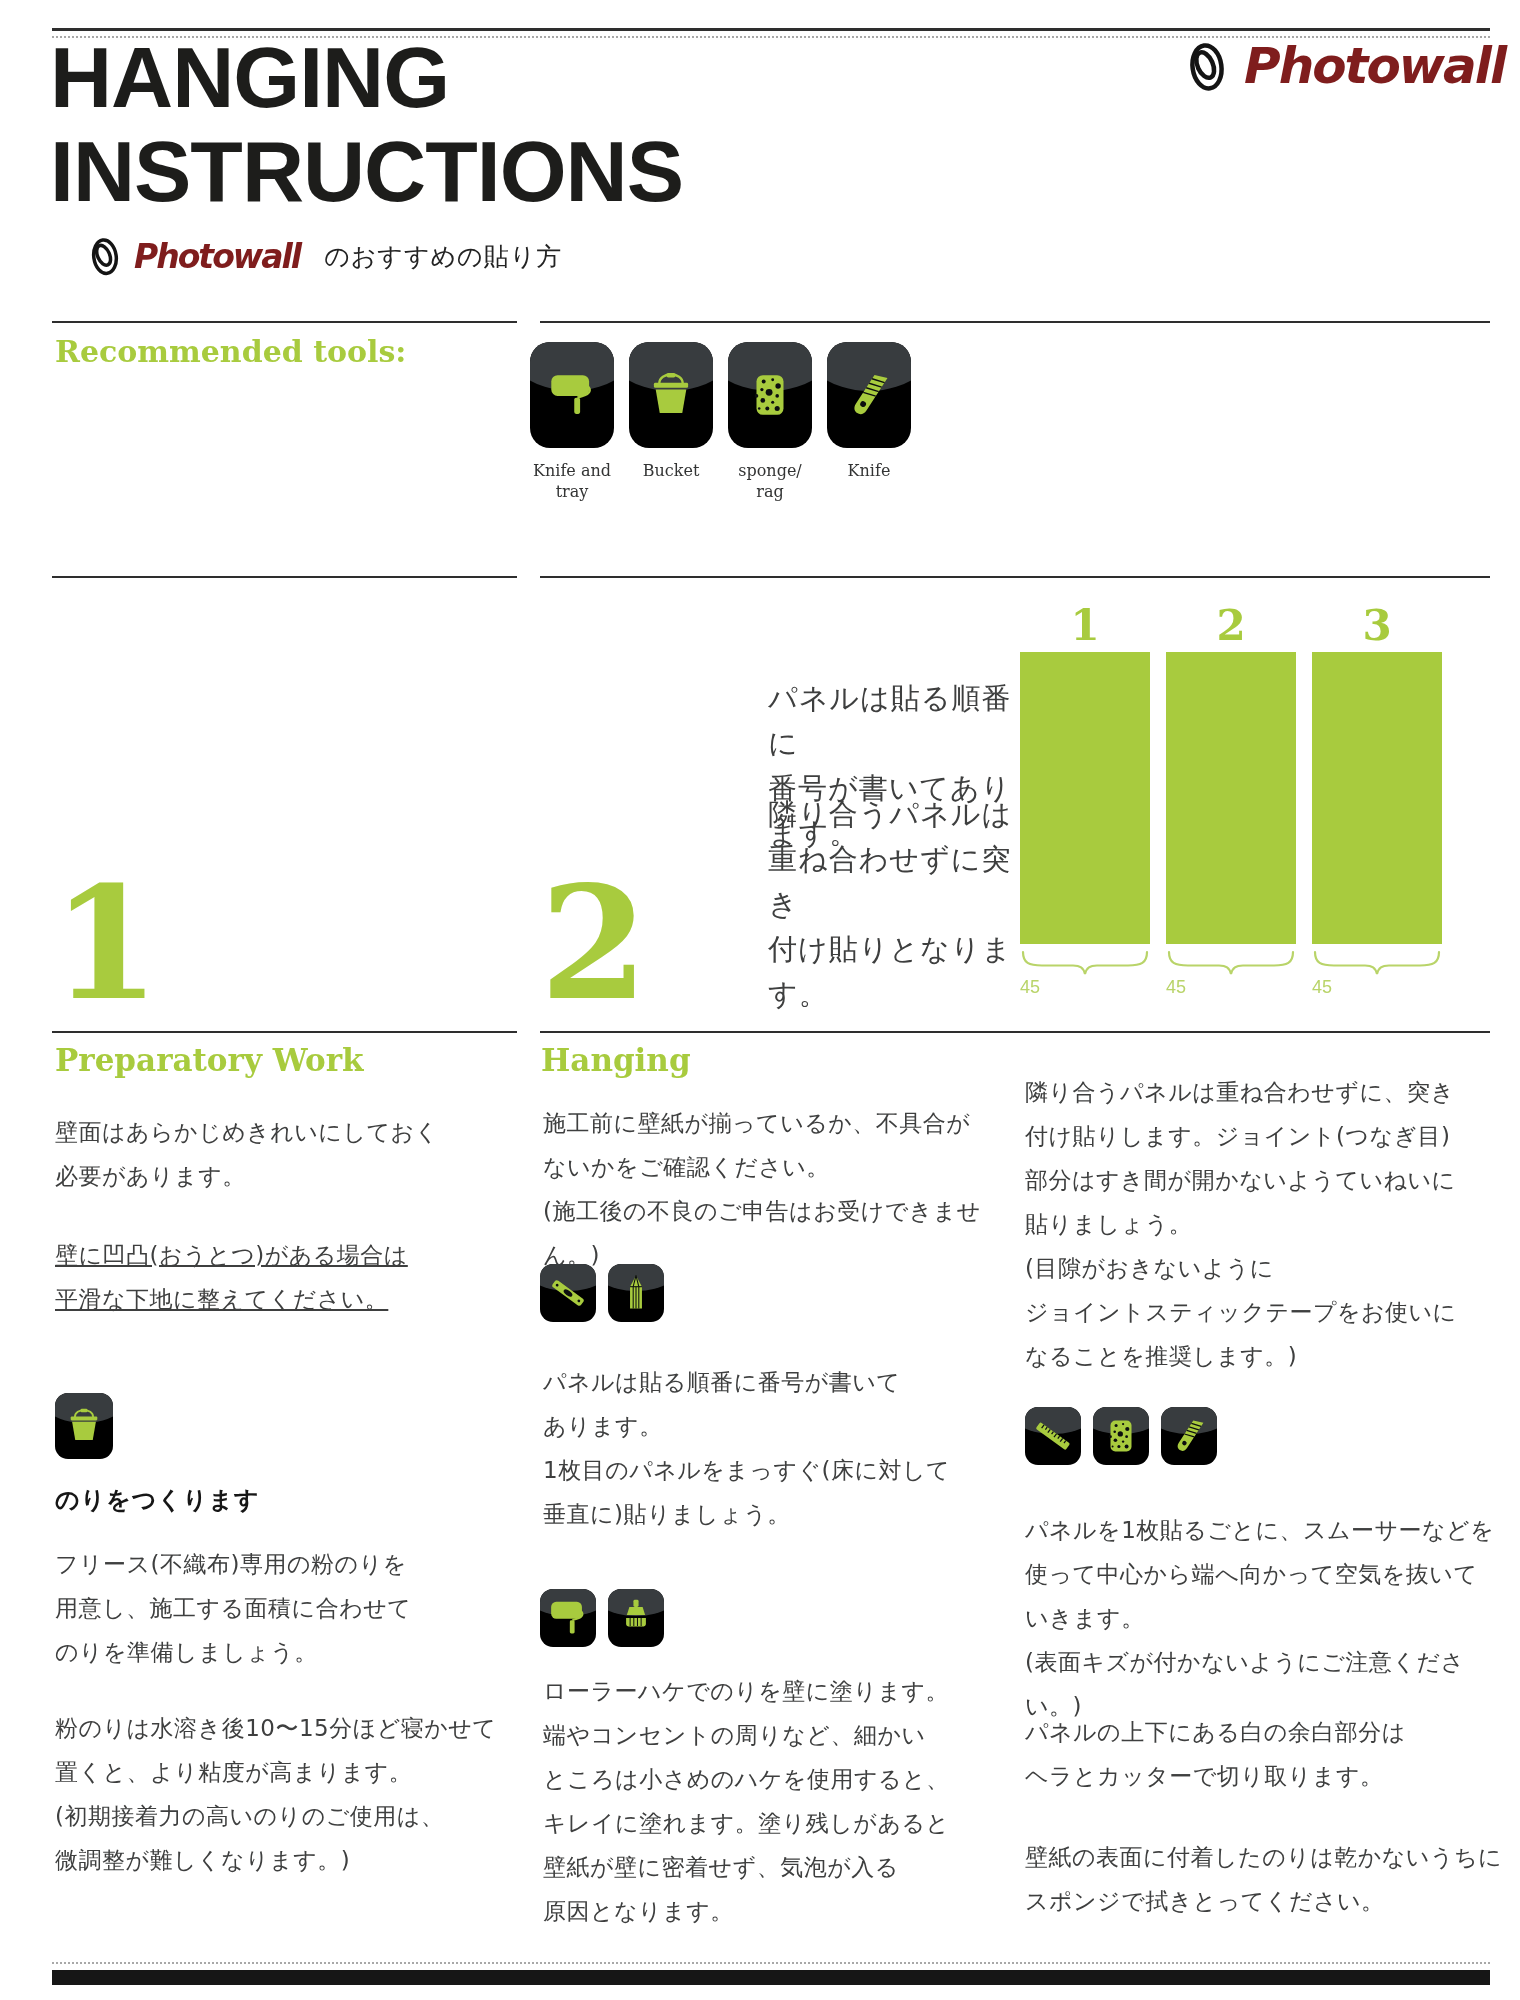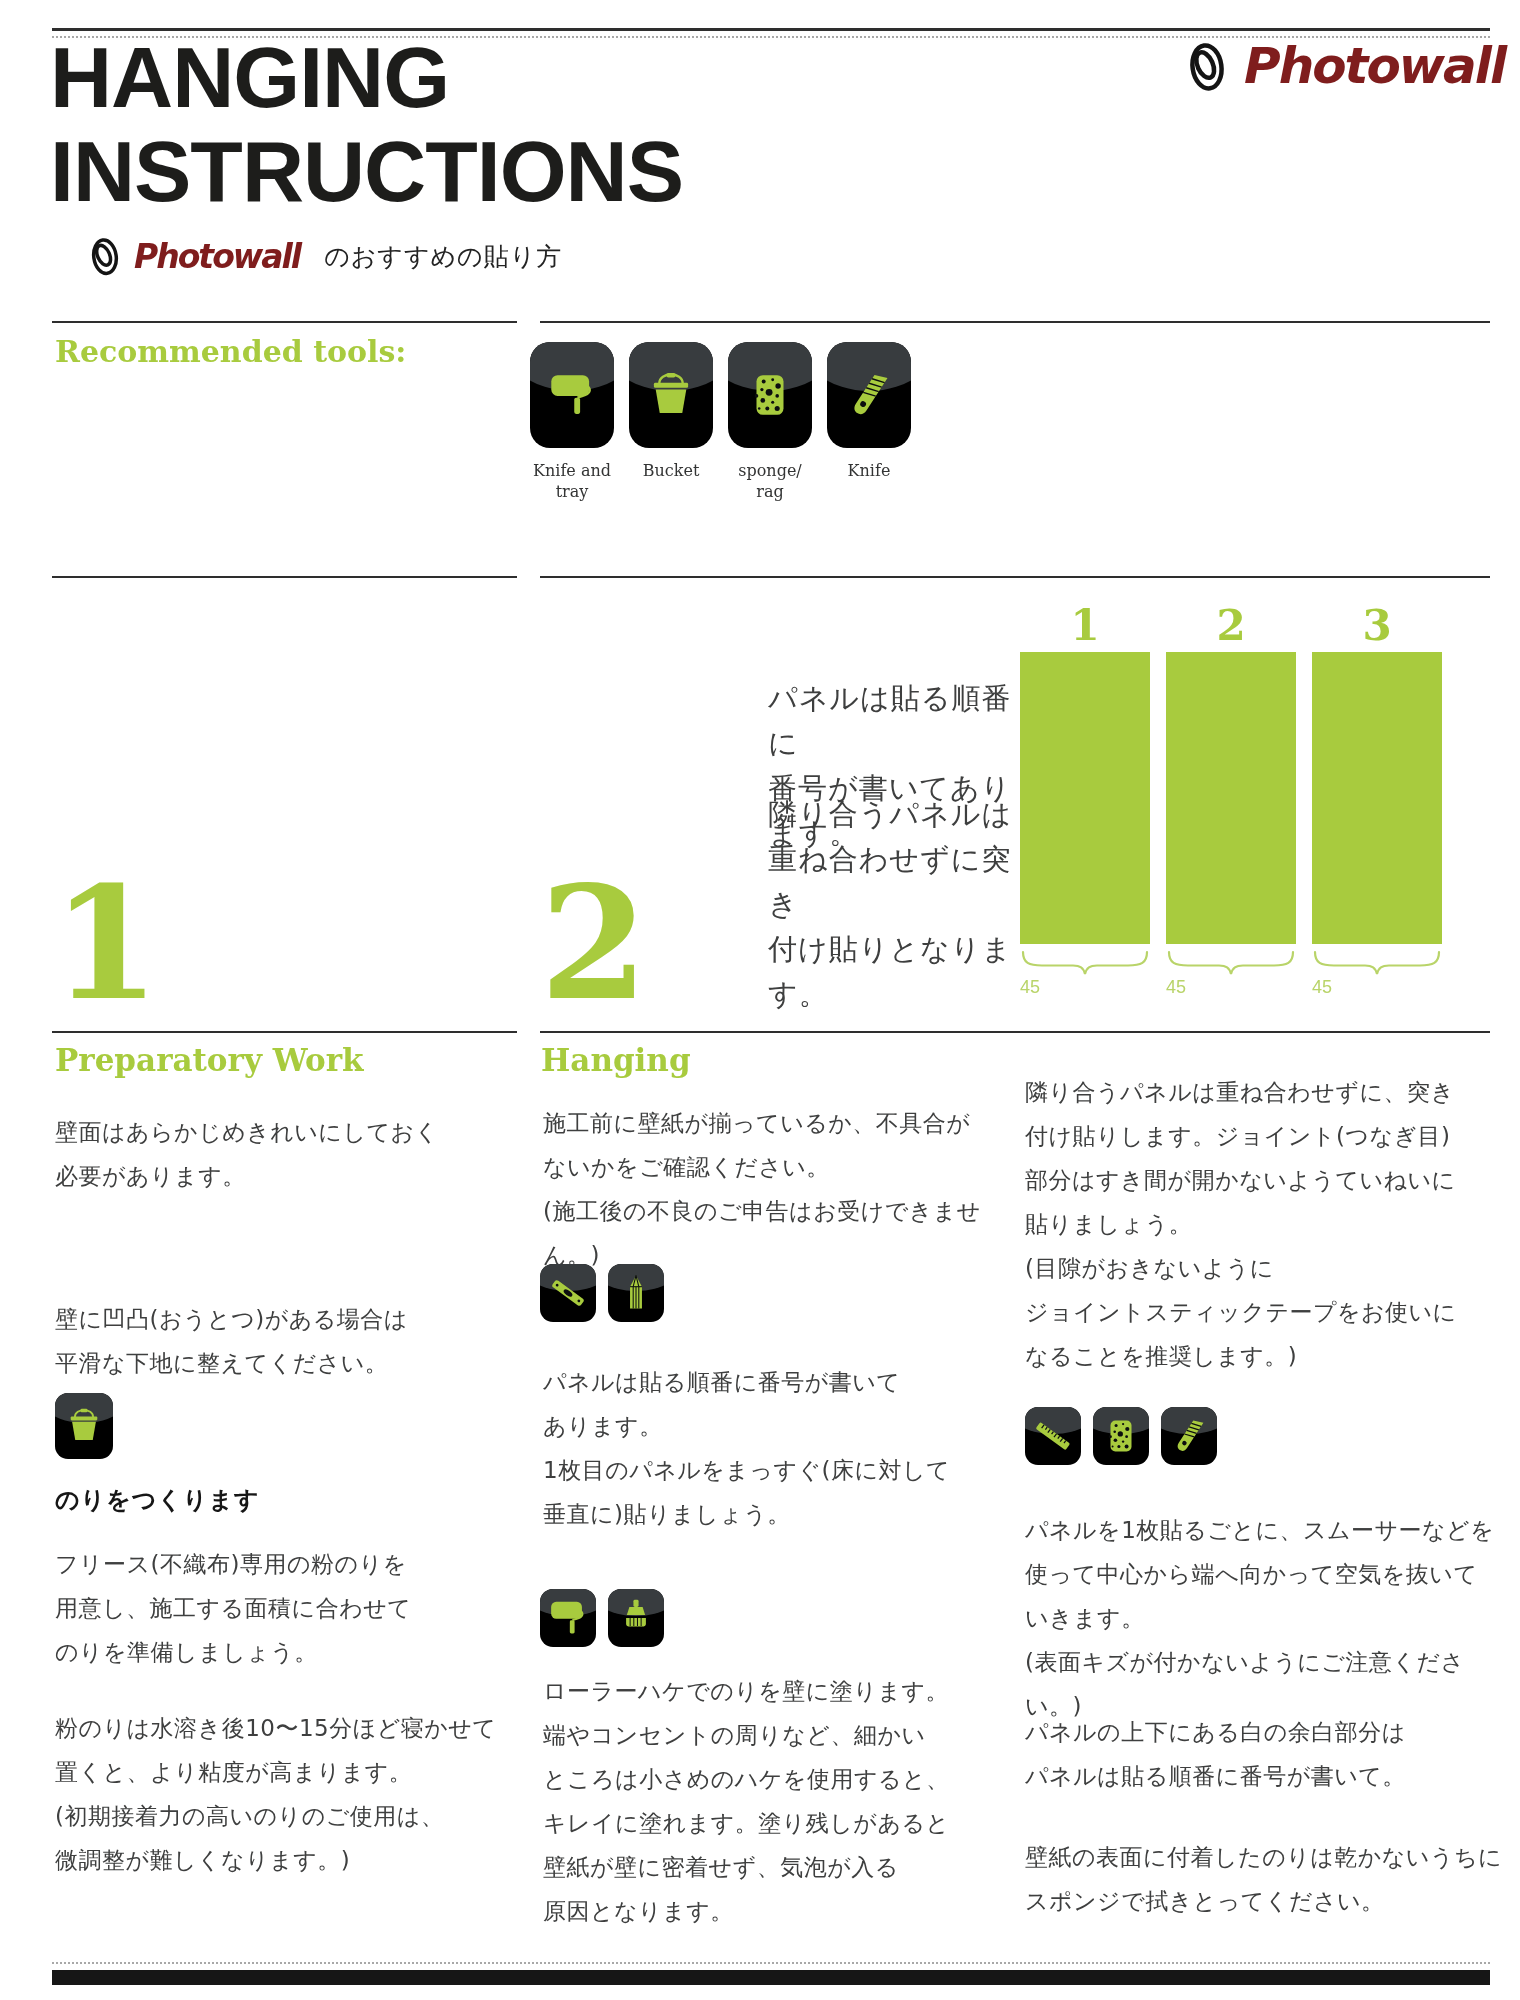--- a/index.html
+++ b/index.html
@@ -273,21 +273,21 @@
   </div>
 
   <div class="rule" style="left:52px;top:1031px;width:465px;height:2px;"></div>
   <div class="rule" style="left:540px;top:1031px;width:950px;height:2px;"></div>
 
   <div class="green-head sec-head" style="left:55px;">Preparatory Work</div>
   <div class="green-head sec-head" style="left:541px;">Hanging</div>
 
   <div class="jp" style="left:55px;top:1110px;width:470px;">壁面はあらかじめきれいにしておく
 必要があります。</div>
-  <div class="jp" style="left:55px;top:1297px;width:470px;">壁に凹凸(おうとつ)がある場合は
+  <div class="jp" style="left:55px;top:1233px;width:470px;text-decoration:underline;">壁に凹凸(おうとつ)がある場合は
 平滑な下地に整えてください。</div>
 
   <div class="blk mini-tile" style="position:absolute;left:55px;top:1393px;width:58px;height:66px;">
     <svg width="42" height="50">
         <use href="#sym-bucket"></use>
       </svg>
   </div>
 
   <div class="jp jp-bold" style="left:55px;top:1478px;">のりをつくります</div>
   <div class="jp" style="left:55px;top:1542px;width:470px;">フリース(不織布)専用の粉のりを
@@ -364,20 +364,20 @@
           <use href="#sym-knife"></use>
         </svg>
     </div>
   </div>
 
   <div class="jp" style="left:1025px;top:1508px;width:478px;">パネルを1枚貼るごとに、スムーサーなどを
 使って中心から端へ向かって空気を抜いて
 いきます。
 (表面キズが付かないようにご注意ください。)</div>
   <div class="jp" style="left:1025px;top:1710px;width:470px;">パネルの上下にある白の余白部分は
-パネルは貼る順番に番号が書いて。</div>
+ヘラとカッターで切り取ります。</div>
   <div class="jp" style="left:1025px;top:1835px;width:478px;">壁紙の表面に付着したのりは乾かないうちに
 スポンジで拭きとってください。</div>
 
   <div class="dots" style="left:52px;top:1962px;width:1438px;"></div>
   <div class="bottom-bar"></div>
 
 </div>
 
 </body></html>

